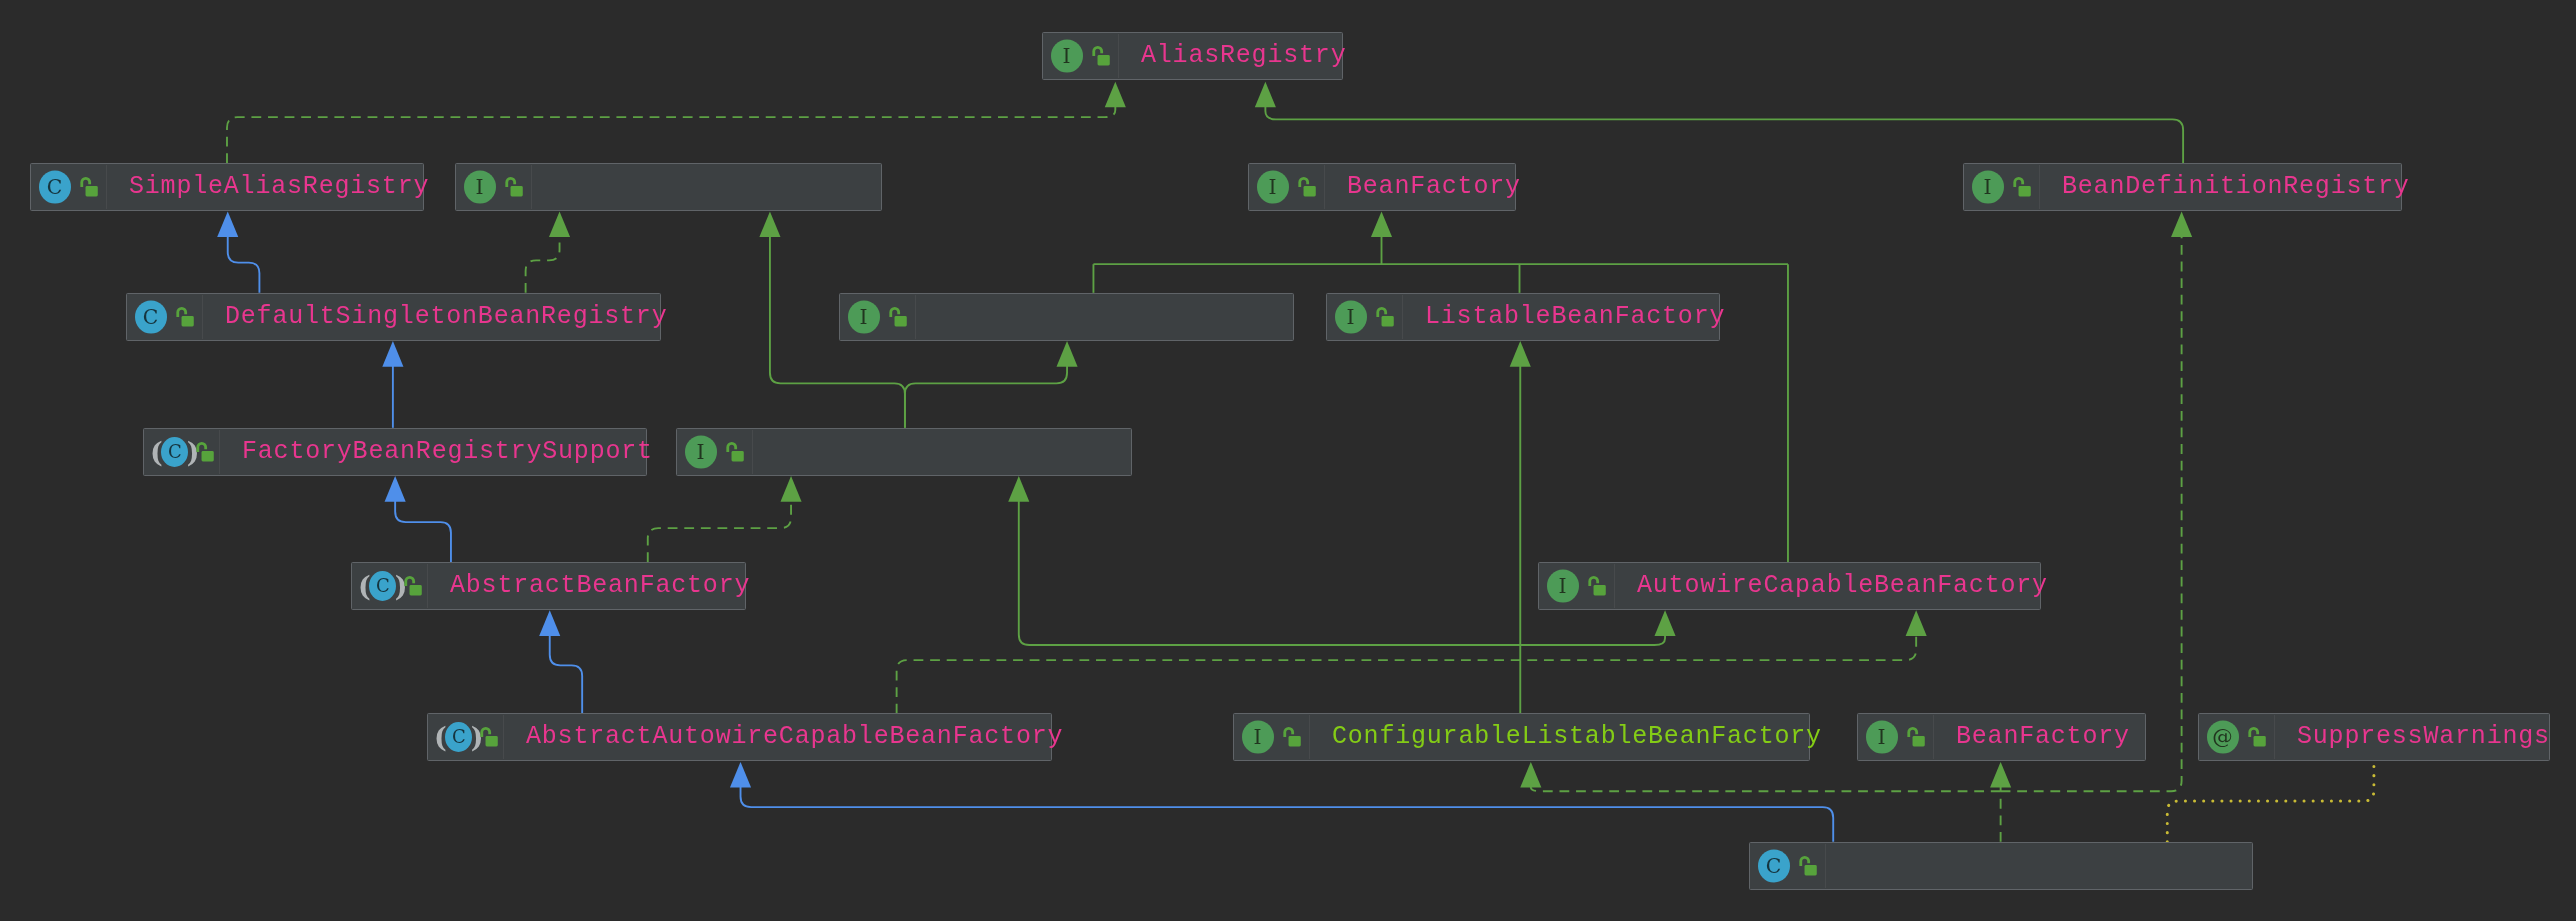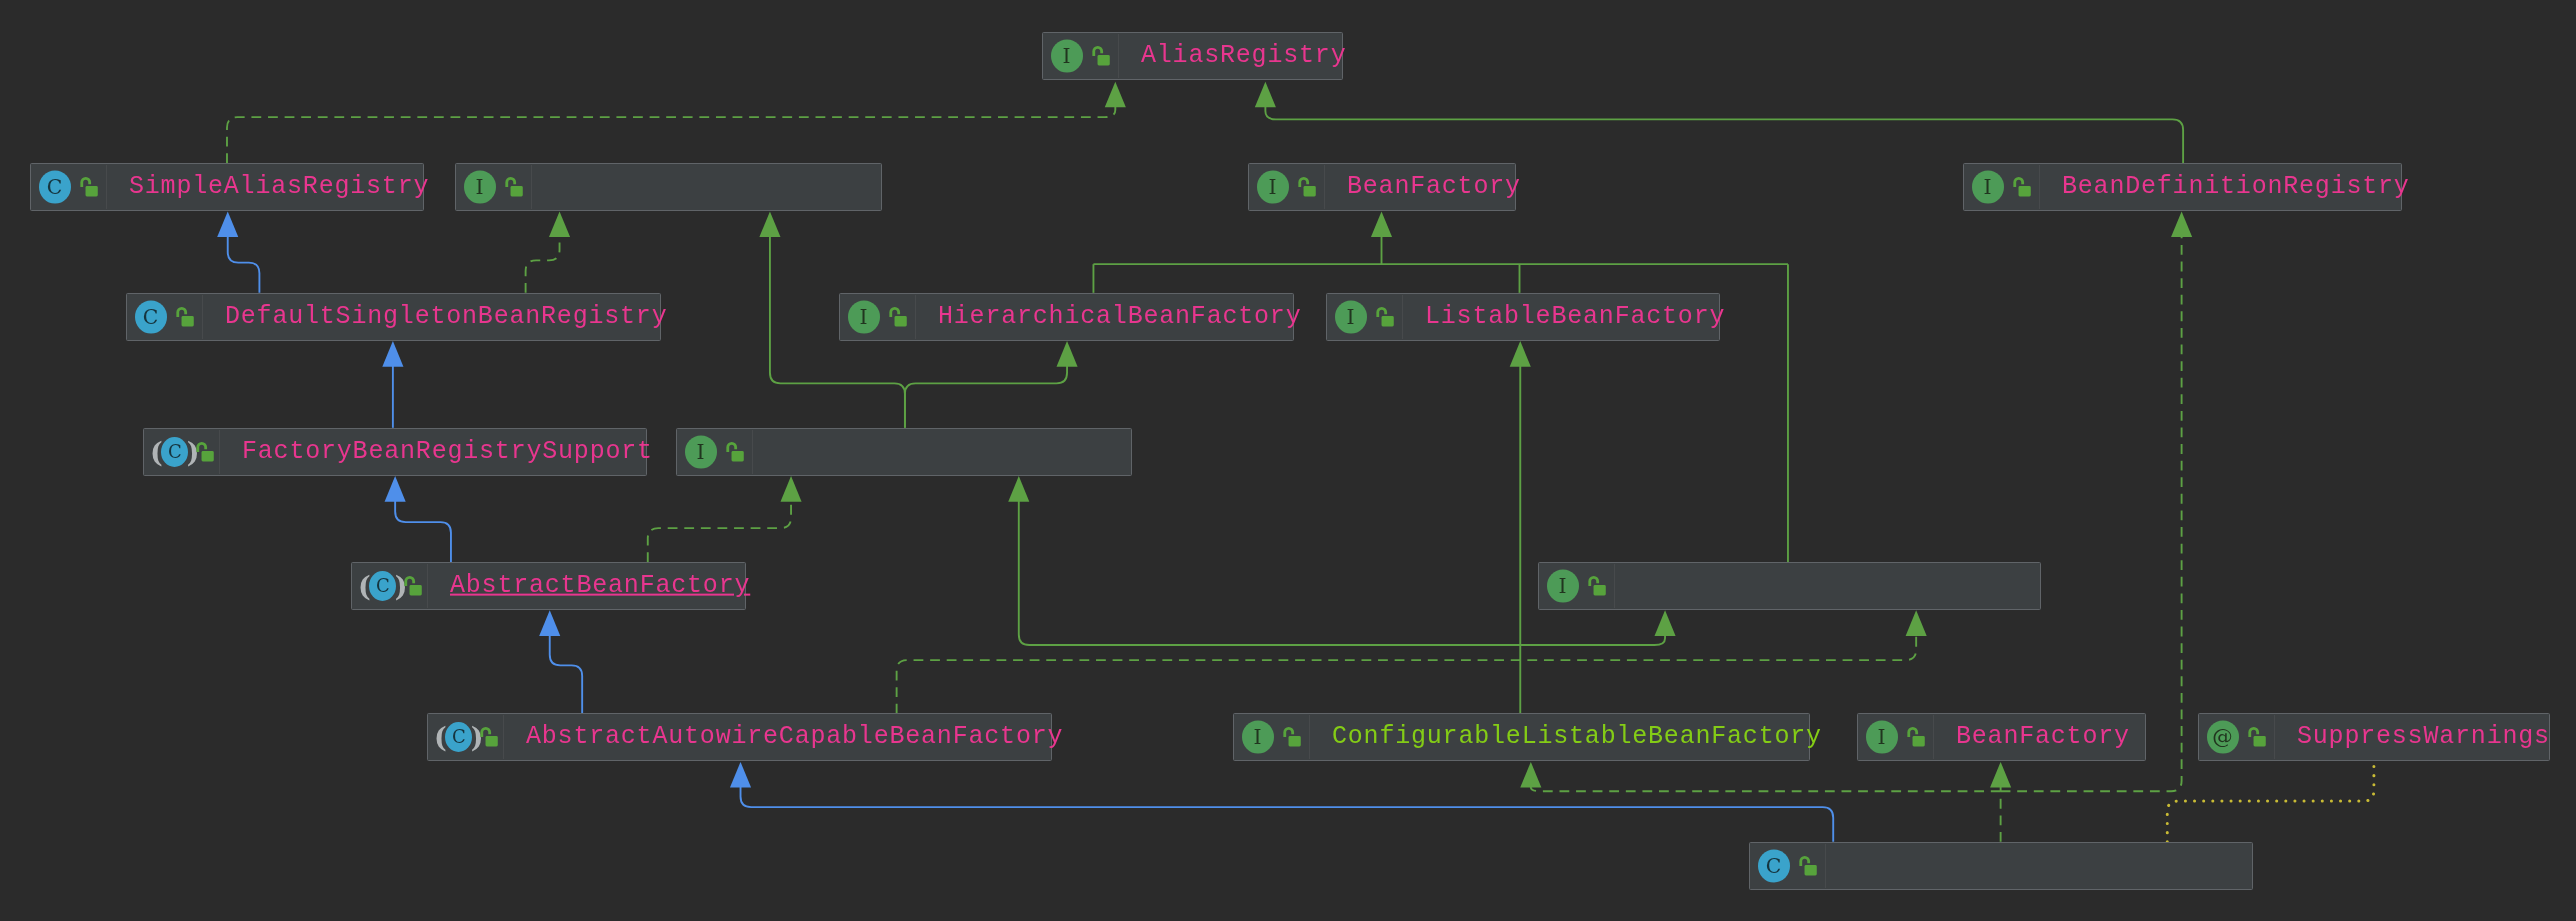--- a/index.html
+++ b/index.html
@@ -194,21 +194,20 @@
     </div>
     <div class="node" style="left: 839px; top: 293px; width: 455px; background: rgb(60, 64, 66); border-color: rgb(96, 100, 104);">
       <span class="kicon">
         <span class="circ green">I</span>
       </span>
       <span class="lock"><svg width="22.6" height="22.6" viewBox="0 0 24 24">
           <path d="M4 12 V7 a4.2 4.2 0 0 1 8.4 0 V9" fill="none" stroke="#57a33c" stroke-width="3"></path>
           <rect x="8" y="11" width="13" height="11" rx="1.5" fill="#57a33c"></rect>
         </svg></span>
       <span class="divider"></span>
-      <span class="label" style="color: rgb(232, 54, 143);">HierarchicalBeanFactory</span>
     </div>
     <div class="node" style="left: 1326px; top: 293px; width: 394px; background: rgb(60, 64, 66); border-color: rgb(96, 100, 104);">
       <span class="kicon">
         <span class="circ green">I</span>
       </span>
       <span class="lock"><svg width="22.6" height="22.6" viewBox="0 0 24 24">
           <path d="M4 12 V7 a4.2 4.2 0 0 1 8.4 0 V9" fill="none" stroke="#57a33c" stroke-width="3"></path>
           <rect x="8" y="11" width="13" height="11" rx="1.5" fill="#57a33c"></rect>
         </svg></span>
       <span class="divider"></span>
@@ -241,31 +240,32 @@
       <span class="kicon">
         <span class="paren">(</span>
         <span class="circ teal abs">C</span>
         <span class="paren">)</span>
       </span>
       <span class="lock"><svg width="22.6" height="22.6" viewBox="0 0 24 24">
           <path d="M4 12 V7 a4.2 4.2 0 0 1 8.4 0 V9" fill="none" stroke="#57a33c" stroke-width="3"></path>
           <rect x="8" y="11" width="13" height="11" rx="1.5" fill="#57a33c"></rect>
         </svg></span>
       <span class="divider"></span>
-      <span class="label" style="color: rgb(232, 54, 143); text-decoration: underline;">AbstractBeanFactory</span>
+      <span class="label" style="color: rgb(232, 54, 143);">AbstractBeanFactory</span>
     </div>
     <div class="node" style="left: 1538px; top: 562px; width: 503px; background: rgb(60, 64, 66); border-color: rgb(96, 100, 104);">
       <span class="kicon">
         <span class="circ green">I</span>
       </span>
       <span class="lock"><svg width="22.6" height="22.6" viewBox="0 0 24 24">
           <path d="M4 12 V7 a4.2 4.2 0 0 1 8.4 0 V9" fill="none" stroke="#57a33c" stroke-width="3"></path>
           <rect x="8" y="11" width="13" height="11" rx="1.5" fill="#57a33c"></rect>
         </svg></span>
       <span class="divider"></span>
+      <span class="label" style="color: rgb(232, 54, 143);">AutowireCapableBeanFactory</span>
     </div>
     <div class="node abs-k" style="left: 427px; top: 713px; width: 625px; background: rgb(60, 64, 66); border-color: rgb(96, 100, 104);">
       <span class="kicon">
         <span class="paren">(</span>
         <span class="circ teal abs">C</span>
         <span class="paren">)</span>
       </span>
       <span class="lock"><svg width="22.6" height="22.6" viewBox="0 0 24 24">
           <path d="M4 12 V7 a4.2 4.2 0 0 1 8.4 0 V9" fill="none" stroke="#57a33c" stroke-width="3"></path>
           <rect x="8" y="11" width="13" height="11" rx="1.5" fill="#57a33c"></rect>

